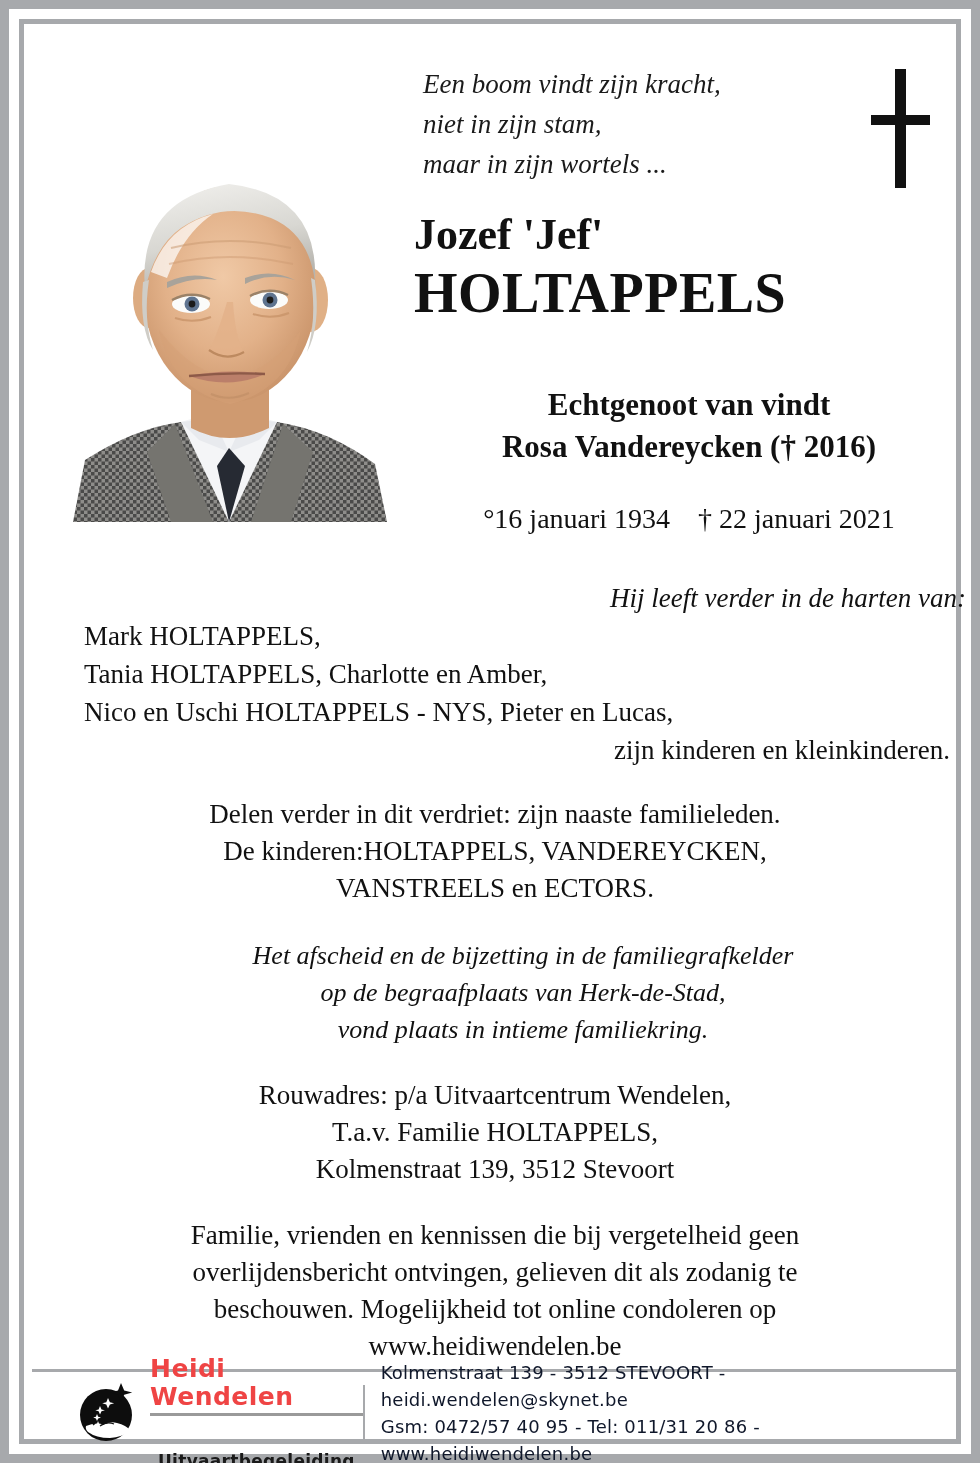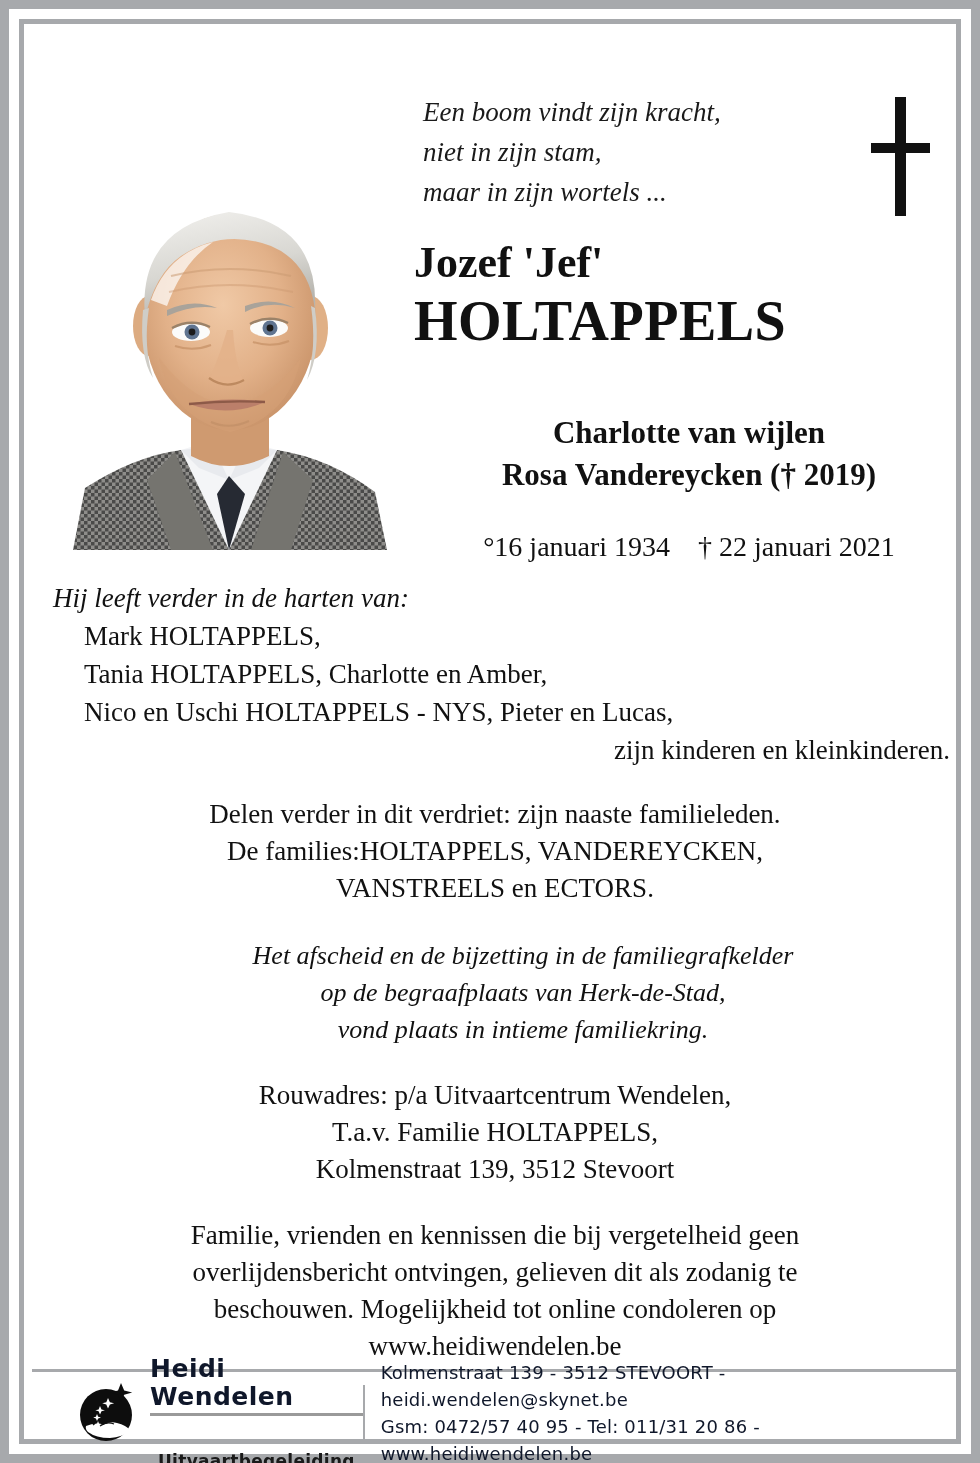--- a/index.html
+++ b/index.html
@@ -46,21 +46,20 @@
     width: 942px;
     height: 1425px;
   }
 
   
   #top-area {
     position: absolute;
     left: 0; top: 0;
     width: 942px;
     height: 520px;
-    margin-top: 28px;
   }
 
   
   #portrait {
     position: absolute;
     left: 39px;
     top: 98px;
     width: 332px;
     height: 400px;
     overflow: hidden;
@@ -154,20 +153,21 @@
 
   #survivors {
     top: 555px;
     left: 0;
     font-size: 27px;
     line-height: 38px;
   }
   #survivors .lead {
     font-style: italic;
     padding-left: 29px;
+    text-align: right;
   }
   #survivors .kid {
     padding-left: 60px;
   }
   #survivors .closing {
     text-align: right;
     padding-right: 16px;
   }
 
   #families {
@@ -226,21 +226,21 @@
     flex: 0 0 64px;
   }
   #brand-text {
     margin-left: 10px;
     font-family: "DejaVu Sans", "Liberation Sans", sans-serif;
   }
   #brand-name {
     font-size: 25px;
     font-weight: bold;
     letter-spacing: 0.5px;
-    color: #0f172a;
+    color: #ef4444;
     line-height: 28px;
   }
   #brand-rule {
     height: 3px;
     background: #9a9a9a;
     margin: 2px 0 3px 0;
   }
   #brand-sub {
     font-size: 17px;
     font-weight: bold;
@@ -364,38 +364,38 @@
           <div id="quote" style="white-space: pre-line;">Een boom vindt zijn kracht,
 niet in zijn stam,
 maar in zijn wortels ...</div>
 
           <div id="name-block">
             <div id="first-name">Jozef 'Jef'</div>
             <div id="last-name">HOLTAPPELS</div>
           </div>
 
           <div id="spouse">
-            <div>Charlotte van wijlen</div>
-            <div>Rosa Vandereycken († 2019)</div>
+            <div>Echtgenoot van vindt</div>
+            <div>Rosa Vandereycken († 2016)</div>
           </div>
 
           <div id="dates">°16 januari 1934    † 22 januari 2021</div>
         </div>
 
         <div class="blk" id="survivors">
           <div class="lead">Hij leeft verder in de harten van:</div>
           <div class="kid">Mark HOLTAPPELS,</div>
           <div class="kid">Tania HOLTAPPELS, Charlotte en Amber,</div>
           <div class="kid">Nico en Uschi HOLTAPPELS - NYS,  Pieter en Lucas,</div>
           <div class="closing">zijn kinderen en kleinkinderen.</div>
         </div>
 
         <div class="blk ctr" id="families">
           <div>Delen verder in dit verdriet: zijn naaste familieleden.</div>
-          <div>De families:HOLTAPPELS, VANDEREYCKEN,</div>
+          <div>De kinderen:HOLTAPPELS, VANDEREYCKEN,</div>
           <div>VANSTREELS en ECTORS.</div>
         </div>
 
         <div class="blk ctr ital" id="ceremony">
           <div>Het afscheid en de bijzetting in de familiegrafkelder</div>
           <div>op de begraafplaats van Herk-de-Stad,</div>
           <div>vond plaats in intieme familiekring.</div>
         </div>
 
         <div class="blk ctr" id="mourn-address">

